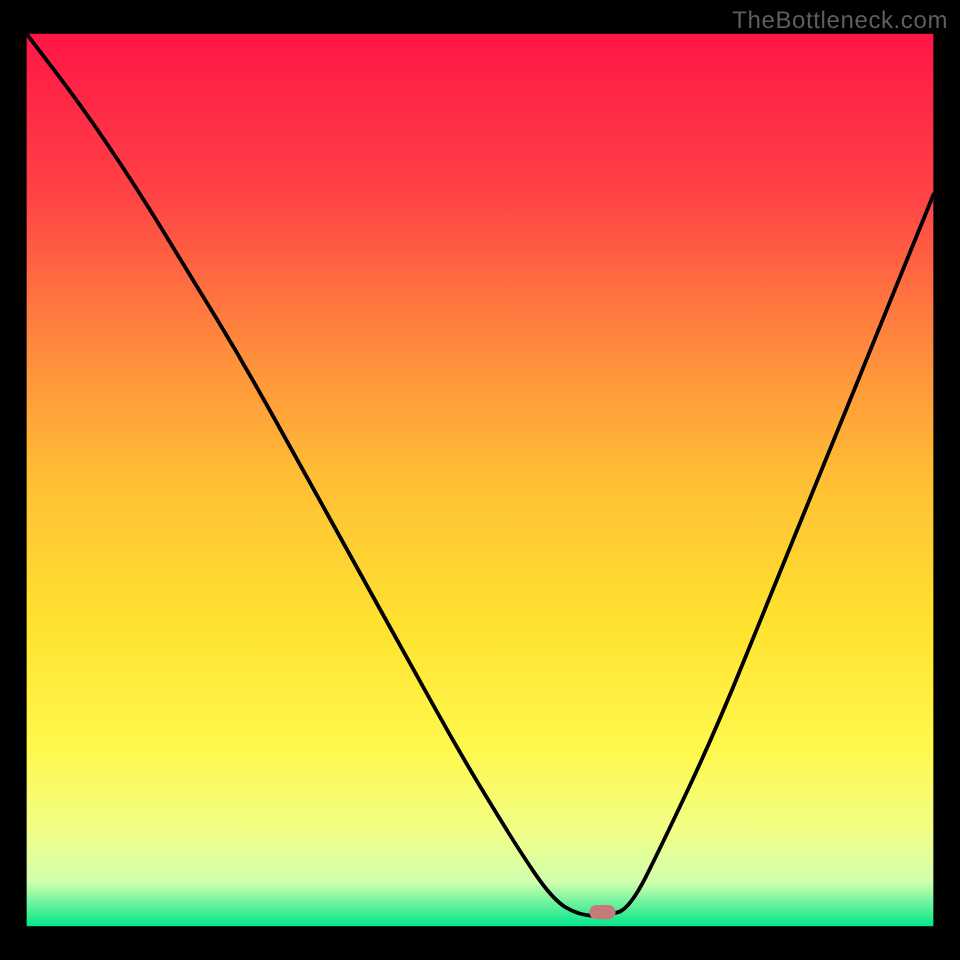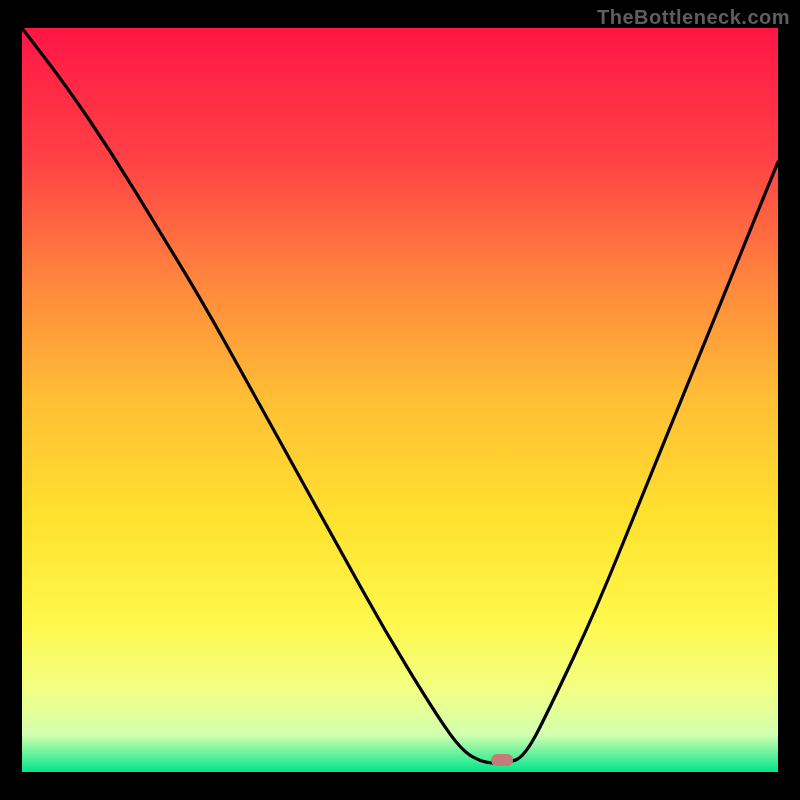--- a/index.html
+++ b/index.html
@@ -16,21 +16,21 @@
     width: 800px;
     height: 800px;
     background: #000;
   }
   .watermark {
     position: absolute;
     top: 6px;
     right: 10px;
     color: #5e5e5e;
     font-size: 20px;
-    font-weight: 700;
+    font-weight: 400;
     letter-spacing: 0.5px;
     z-index: 10;
   }
   .plot-wrap {
     position: absolute;
     left: 22px;
     top: 28px;
     width: 756px;
     height: 744px;
     background: #000;

